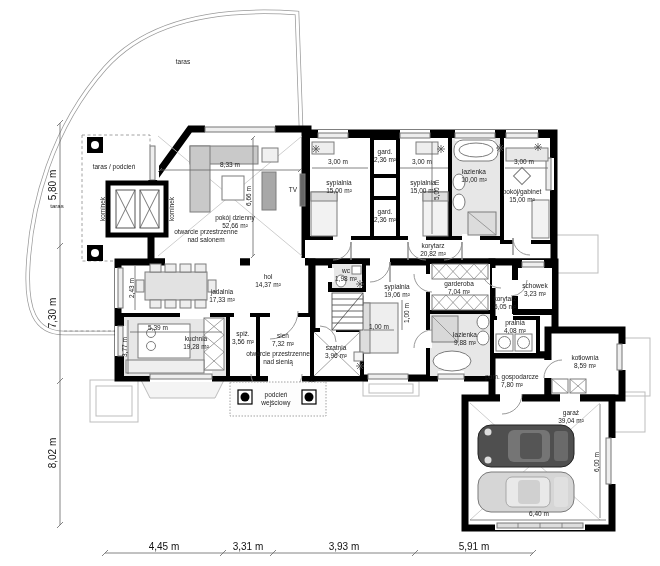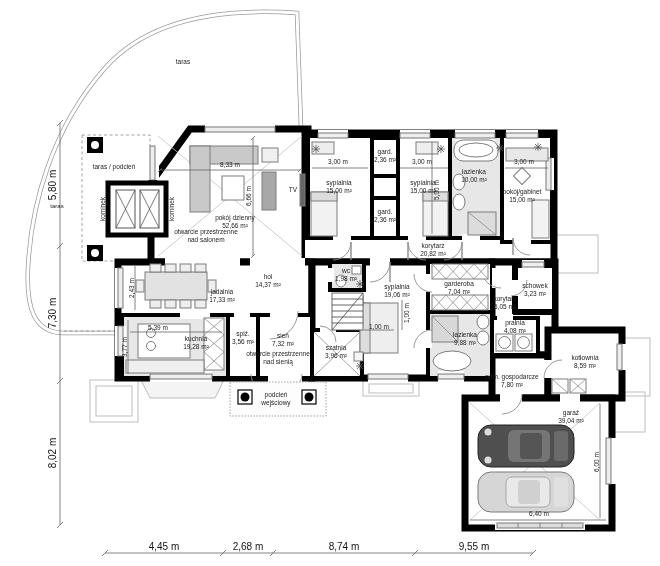--- a/index.html
+++ b/index.html
@@ -524,23 +524,23 @@
 <div class="lbl" style="left:278px;top:358px">
   <span>otwarcie przestrzenne</span>
   <span>nad sienią</span>
     </div>
 <div class="lbl" style="left:276px;top:399px">
   <span>podcień</span>
   <span>wejściowy</span>
     </div>
 
 <div class="dim bigdim" style="left:164px;top:546px"><span>4,45 m</span></div>
-<div class="dim bigdim" style="left:248px;top:546px"><span>2,68 m</span></div>
-<div class="dim bigdim" style="left:344px;top:546px"><span>8,74 m</span></div>
-<div class="dim bigdim" style="left:474px;top:546px"><span>9,55 m</span></div>
+<div class="dim bigdim" style="left:248px;top:546px"><span>3,31 m</span></div>
+<div class="dim bigdim" style="left:344px;top:546px"><span>3,93 m</span></div>
+<div class="dim bigdim" style="left:474px;top:546px"><span>5,91 m</span></div>
 <div class="dim bigdim dimrot" style="left:52px;top:185px"><span>5,80 m</span></div>
 <div class="dim bigdim dimrot" style="left:52px;top:313px"><span>7,30 m</span></div>
 <div class="dim bigdim dimrot" style="left:52px;top:453px"><span>8,02 m</span></div>
 
 <div class="dim" style="left:230px;top:164px"><span>8,33 m</span></div>
 <div class="dim dimrot" style="left:248px;top:196px"><span>6,66 m</span></div>
 <div class="dim" style="left:338px;top:161px"><span>3,00 m</span></div>
 <div class="dim" style="left:422px;top:161px"><span>3,00 m</span></div>
 <div class="dim" style="left:524px;top:161px"><span>3,00 m</span></div>
 <div class="dim dimrot" style="left:436px;top:190px"><span>5,00 m</span></div>

